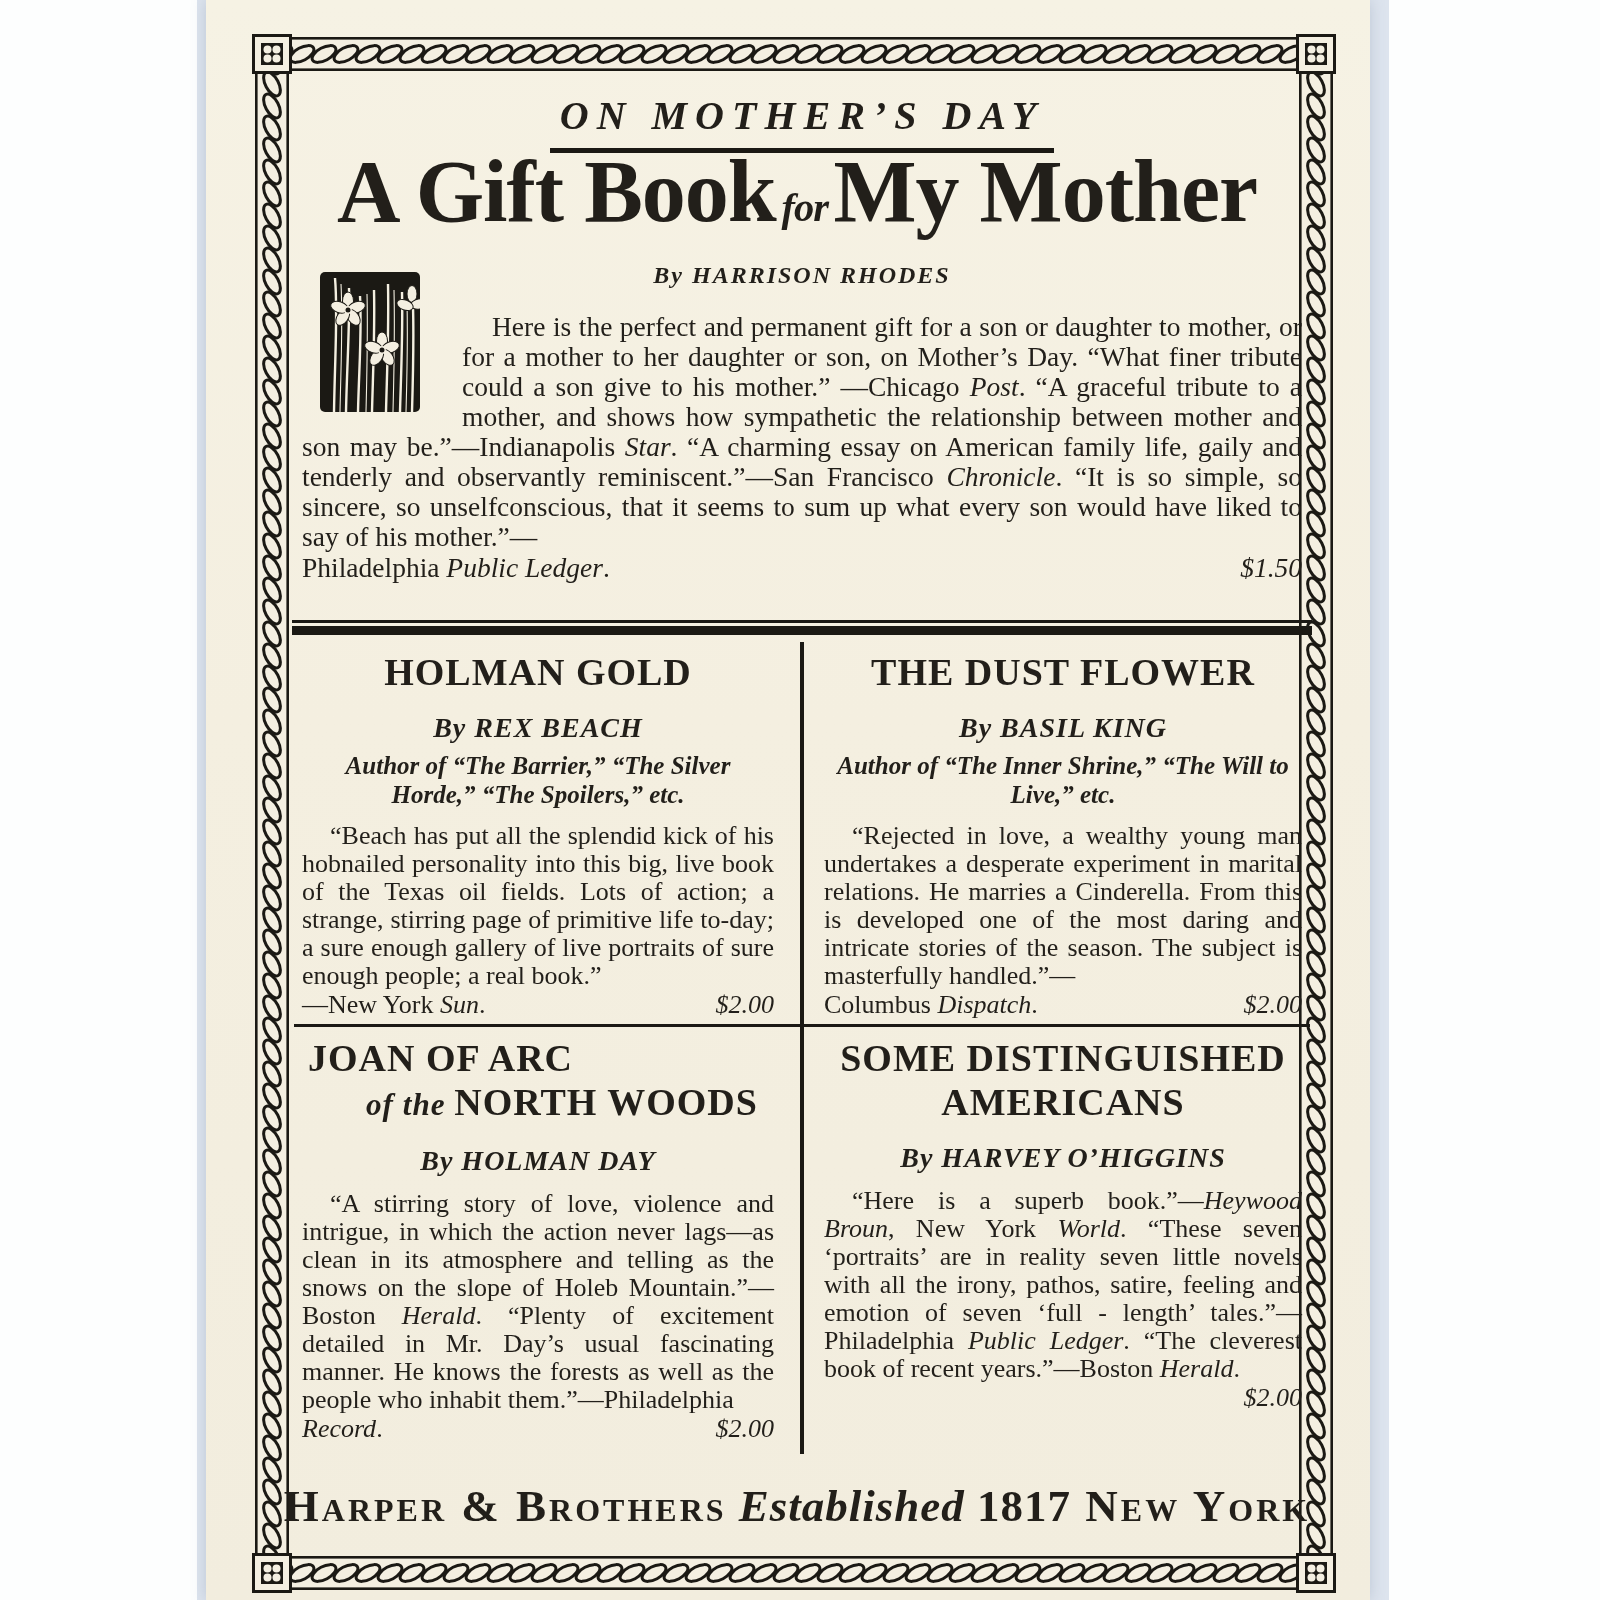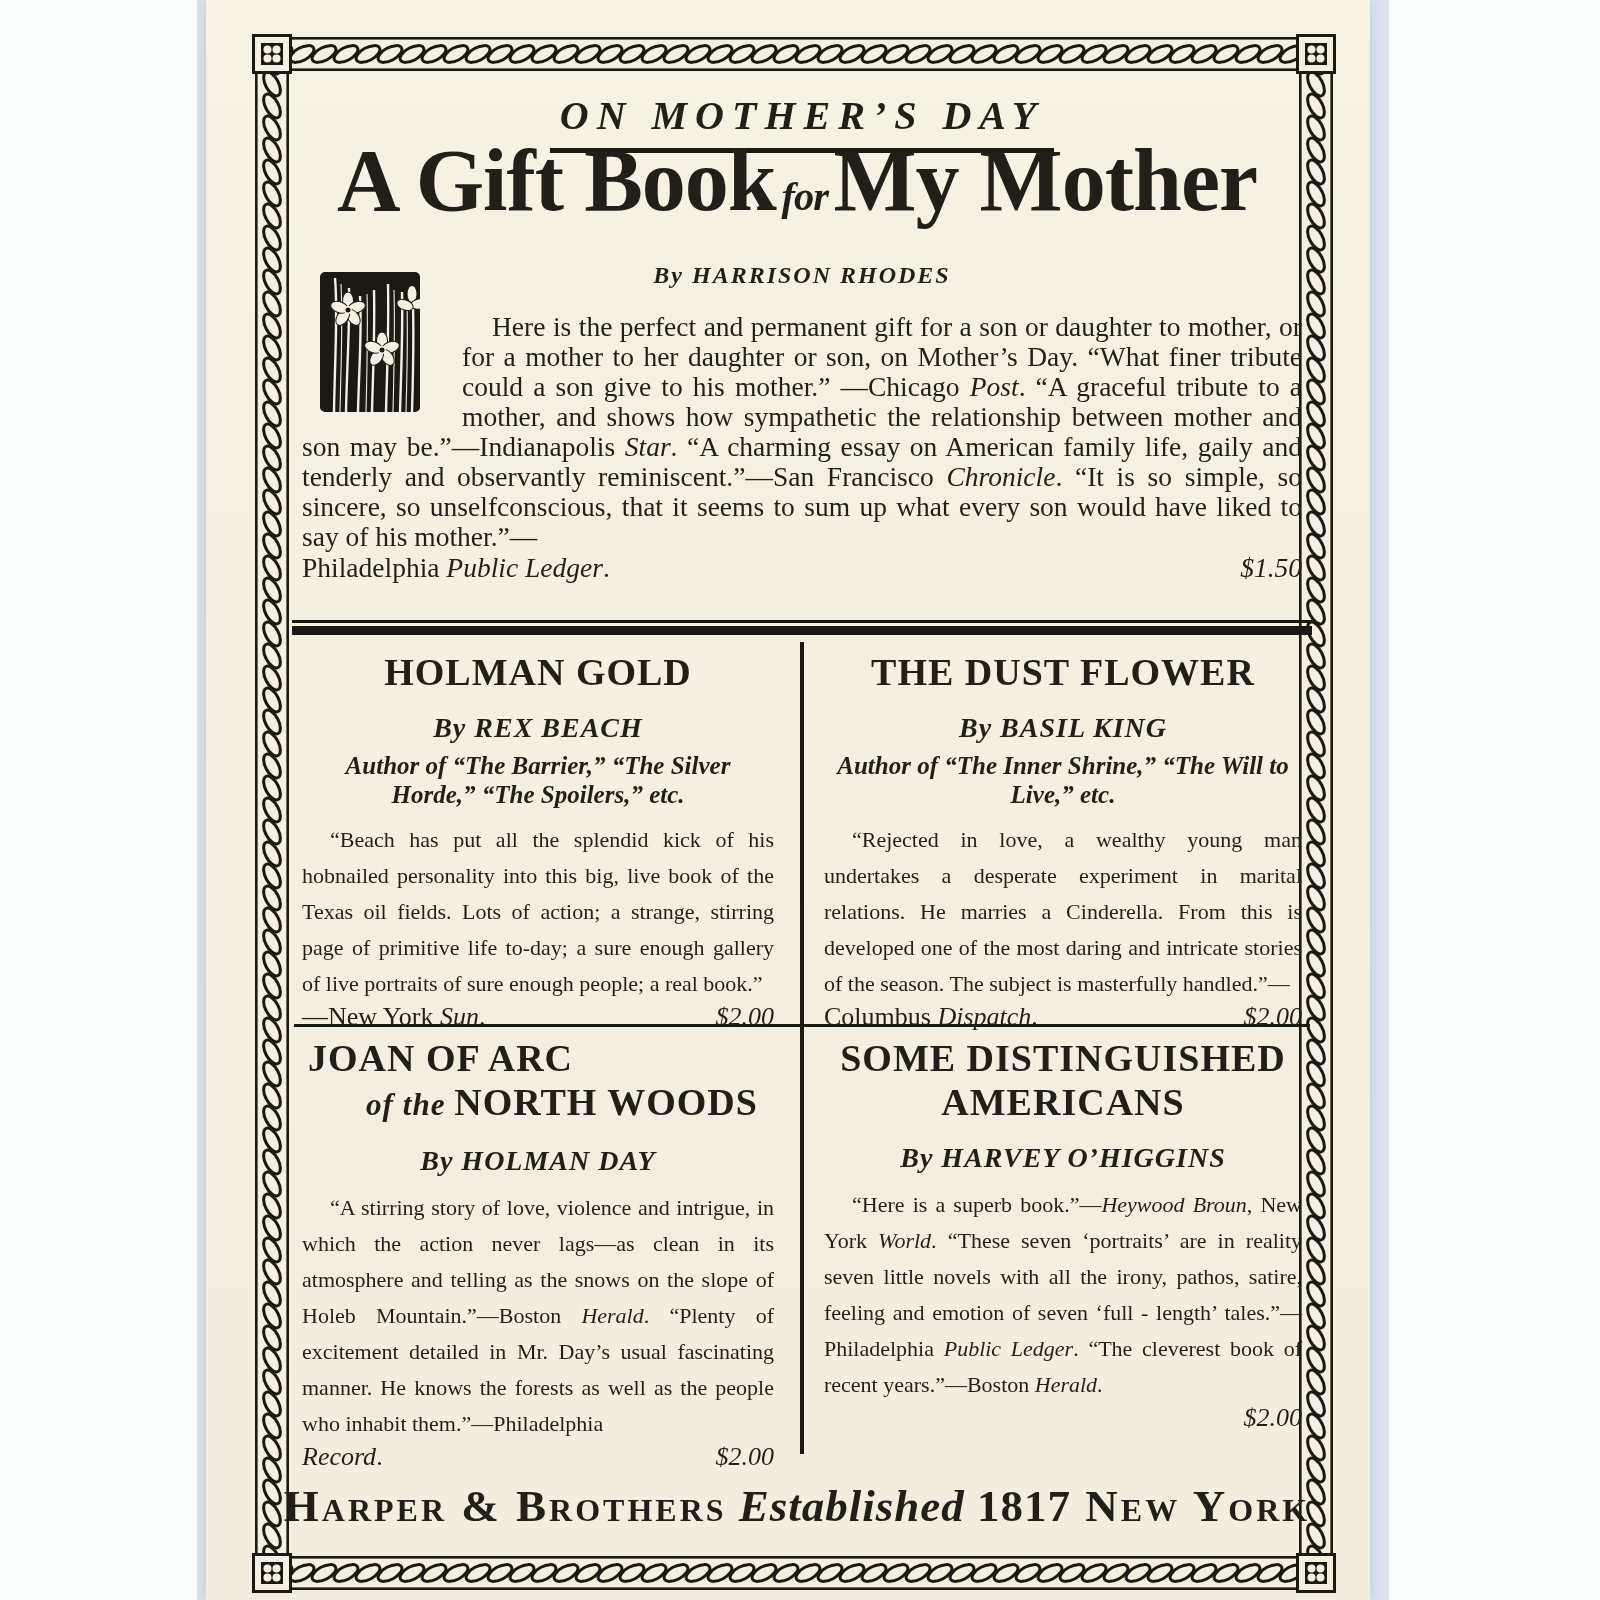--- a/index.html
+++ b/index.html
@@ -28,21 +28,21 @@
   .corner.tl{left:-3px;top:-3px;} .corner.tr{right:-3px;top:-3px;}
   .corner.bl{left:-3px;bottom:-3px;} .corner.br{right:-3px;bottom:-3px;}
 
   
   .eyebrow-wrap{position:absolute;left:90px;top:92px;width:1012px;text-align:center;}
   .eyebrow{
     display:inline-block;font-size:40px;font-weight:bold;letter-spacing:8px;
     padding:0 10px 9px 10px;border-bottom:5px solid #1b1914;font-style:italic;
   }
   .title{
-    position:absolute;left:60px;top:135px;width:1062px;margin:0;text-align:center;
+    position:absolute;left:60px;top:146px;width:1062px;margin:0;text-align:center;
     font-size:88px;font-weight:bold;line-height:1.05;letter-spacing:-1px;white-space:nowrap;
   }
   .title .for{font-size:.46em;font-style:italic;font-weight:bold;padding:0 .14em;}
   .byline-main{
     position:absolute;left:90px;top:262px;width:1012px;text-align:center;
     font-size:24px;font-style:italic;font-weight:bold;letter-spacing:2px;
   }
 
   
   .intro{position:absolute;left:96px;top:268px;width:1000px;}
@@ -68,21 +68,21 @@
   .cell{position:absolute;}
   .c0r0{left:96px;top:650px;width:472px;}
   .c1r0{left:618px;top:650px;width:478px;}
   .c0r1{left:96px;top:1036px;width:472px;}
   .c1r1{left:618px;top:1036px;width:478px;}
   .bt1,.bt2{text-align:center;font-size:38px;font-weight:bold;line-height:44px;letter-spacing:1px;}
   .joan .bt1{text-align:left;padding-left:6px;}
   .joan .bt2{text-align:left;padding-left:64px;}
   .bby{text-align:center;font-size:28px;font-style:italic;font-weight:bold;line-height:32px;margin-top:18px;letter-spacing:1px;}
   .bcredit{text-align:center;font-size:25px;font-style:italic;font-weight:bold;line-height:29px;margin-top:7px;}
-  .cell .body{margin-top:13px;font-size:22px;line-height:36px;text-indent:28px;}
+  .cell .body{margin-top:13px;font-size:26px;line-height:28px;text-indent:28px;}
   .cell .lastline{font-size:26px;line-height:30px;}
 
   
   .footer{
     position:absolute;left:60px;top:1480px;width:1062px;text-align:center;
     font-size:45px;font-weight:bold;letter-spacing:1px;white-space:nowrap;
   }
   .footer .sc{letter-spacing:3px;}
 </style>
 </head>

